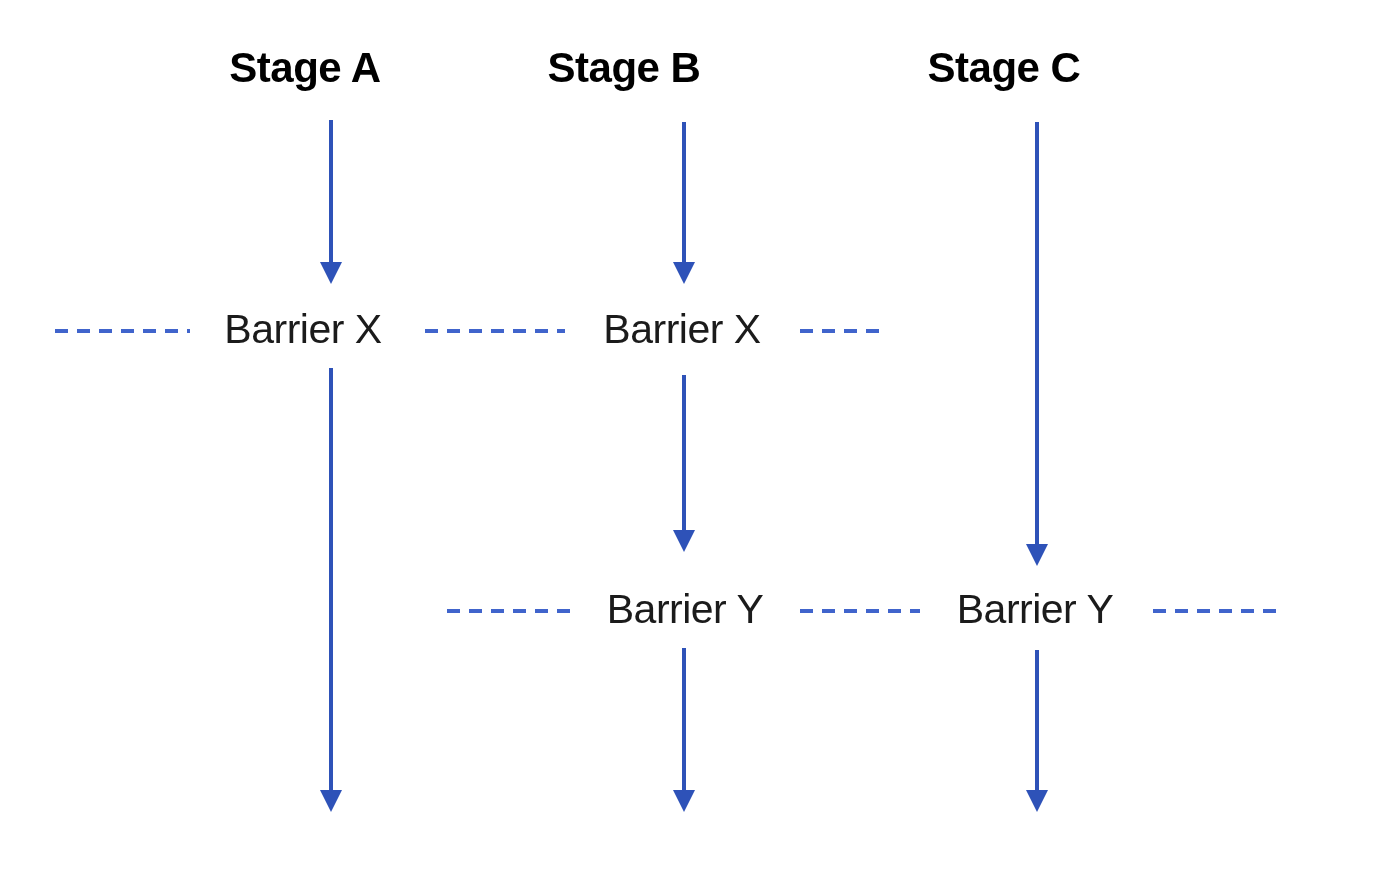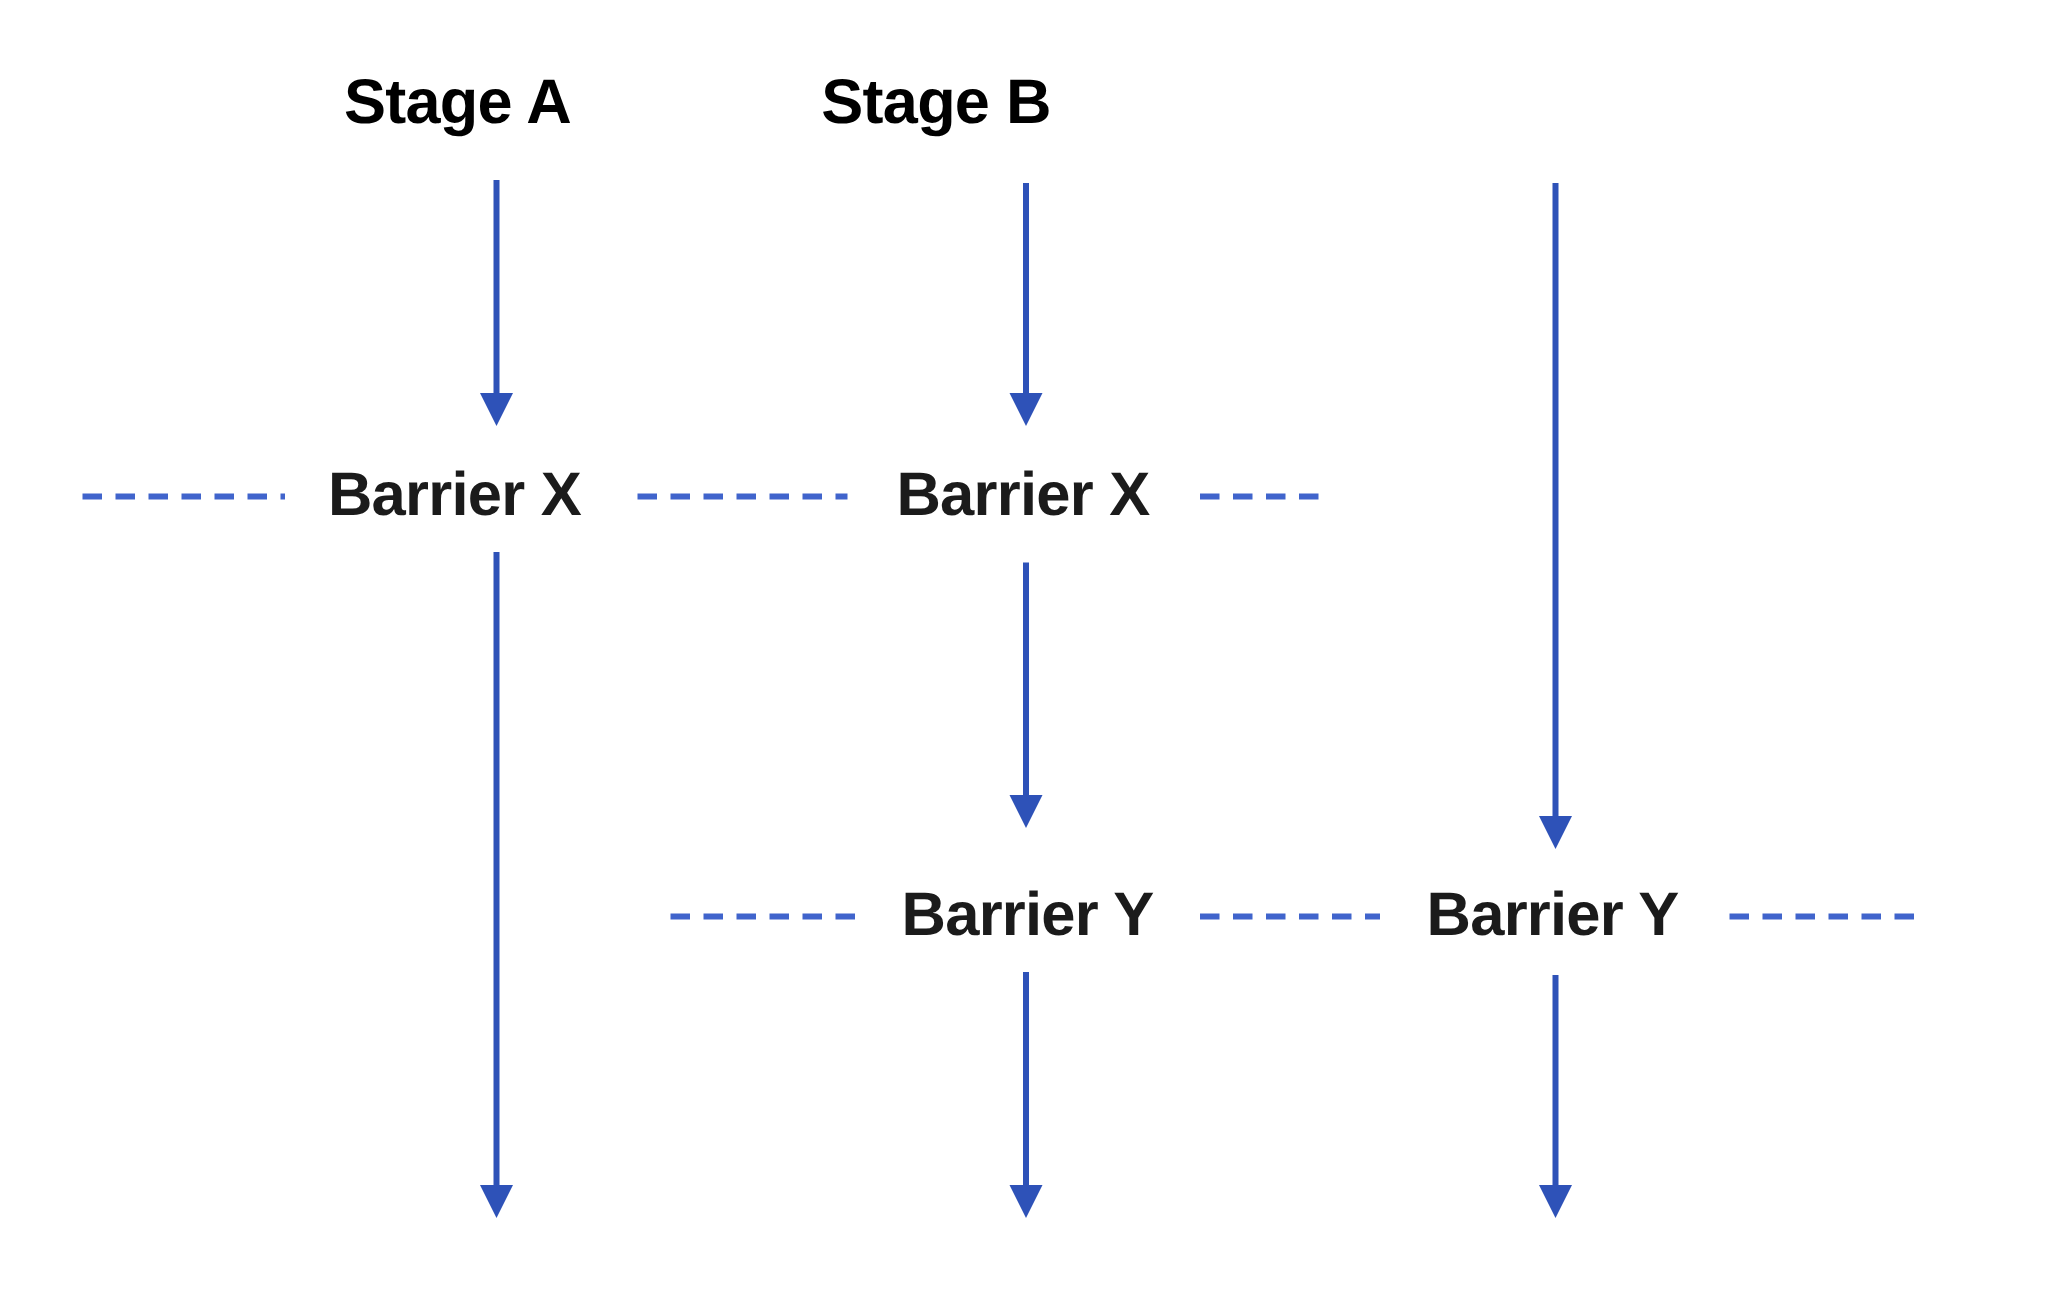--- a/index.html
+++ b/index.html
@@ -50,21 +50,21 @@
     text-align: center;
   }
   .stage-label {
     font-size: 42px;
     font-weight: 700;
     letter-spacing: -0.5px;
     color: var(--color-stage-black, #000000);
   }
   .barrier-label {
     font-size: 41px;
-    font-weight: 700;
+    font-weight: 400;
     letter-spacing: -0.5px;
     color: var(--color-barrier-dark, #1b1b1b);
   }
   .stage-a-pos { left: 305px; top: 44px; }
   .stage-b-pos { left: 624px; top: 44px; }
   .stage-c-pos { left: 1004px; top: 44px; }
   .barrier-x1-pos { left: 303px; top: 306px; }
   .barrier-x2-pos { left: 682px; top: 306px; }
   .barrier-y1-pos { left: 685px; top: 586px; }
   .barrier-y2-pos { left: 1035px; top: 586px; }
@@ -115,19 +115,20 @@
 
     <g>
       <line class="dash-line" x1="447" y1="611" x2="572" y2="611"></line>
       <line class="dash-line" x1="800" y1="611" x2="920" y2="611"></line>
       <line class="dash-line" x1="1153" y1="611" x2="1281" y2="611"></line>
     </g>
   </svg>
 
   <div class="label stage-label stage-a-pos">Stage A</div>
   <div class="label stage-label stage-b-pos">Stage B</div>
+  <div class="label stage-label stage-c-pos">Stage C</div>
 
   <div class="label barrier-label barrier-x1-pos">Barrier X</div>
   <div class="label barrier-label barrier-x2-pos">Barrier X</div>
   <div class="label barrier-label barrier-y1-pos">Barrier Y</div>
   <div class="label barrier-label barrier-y2-pos">Barrier Y</div>
 
 </div>
 
 </body></html>

